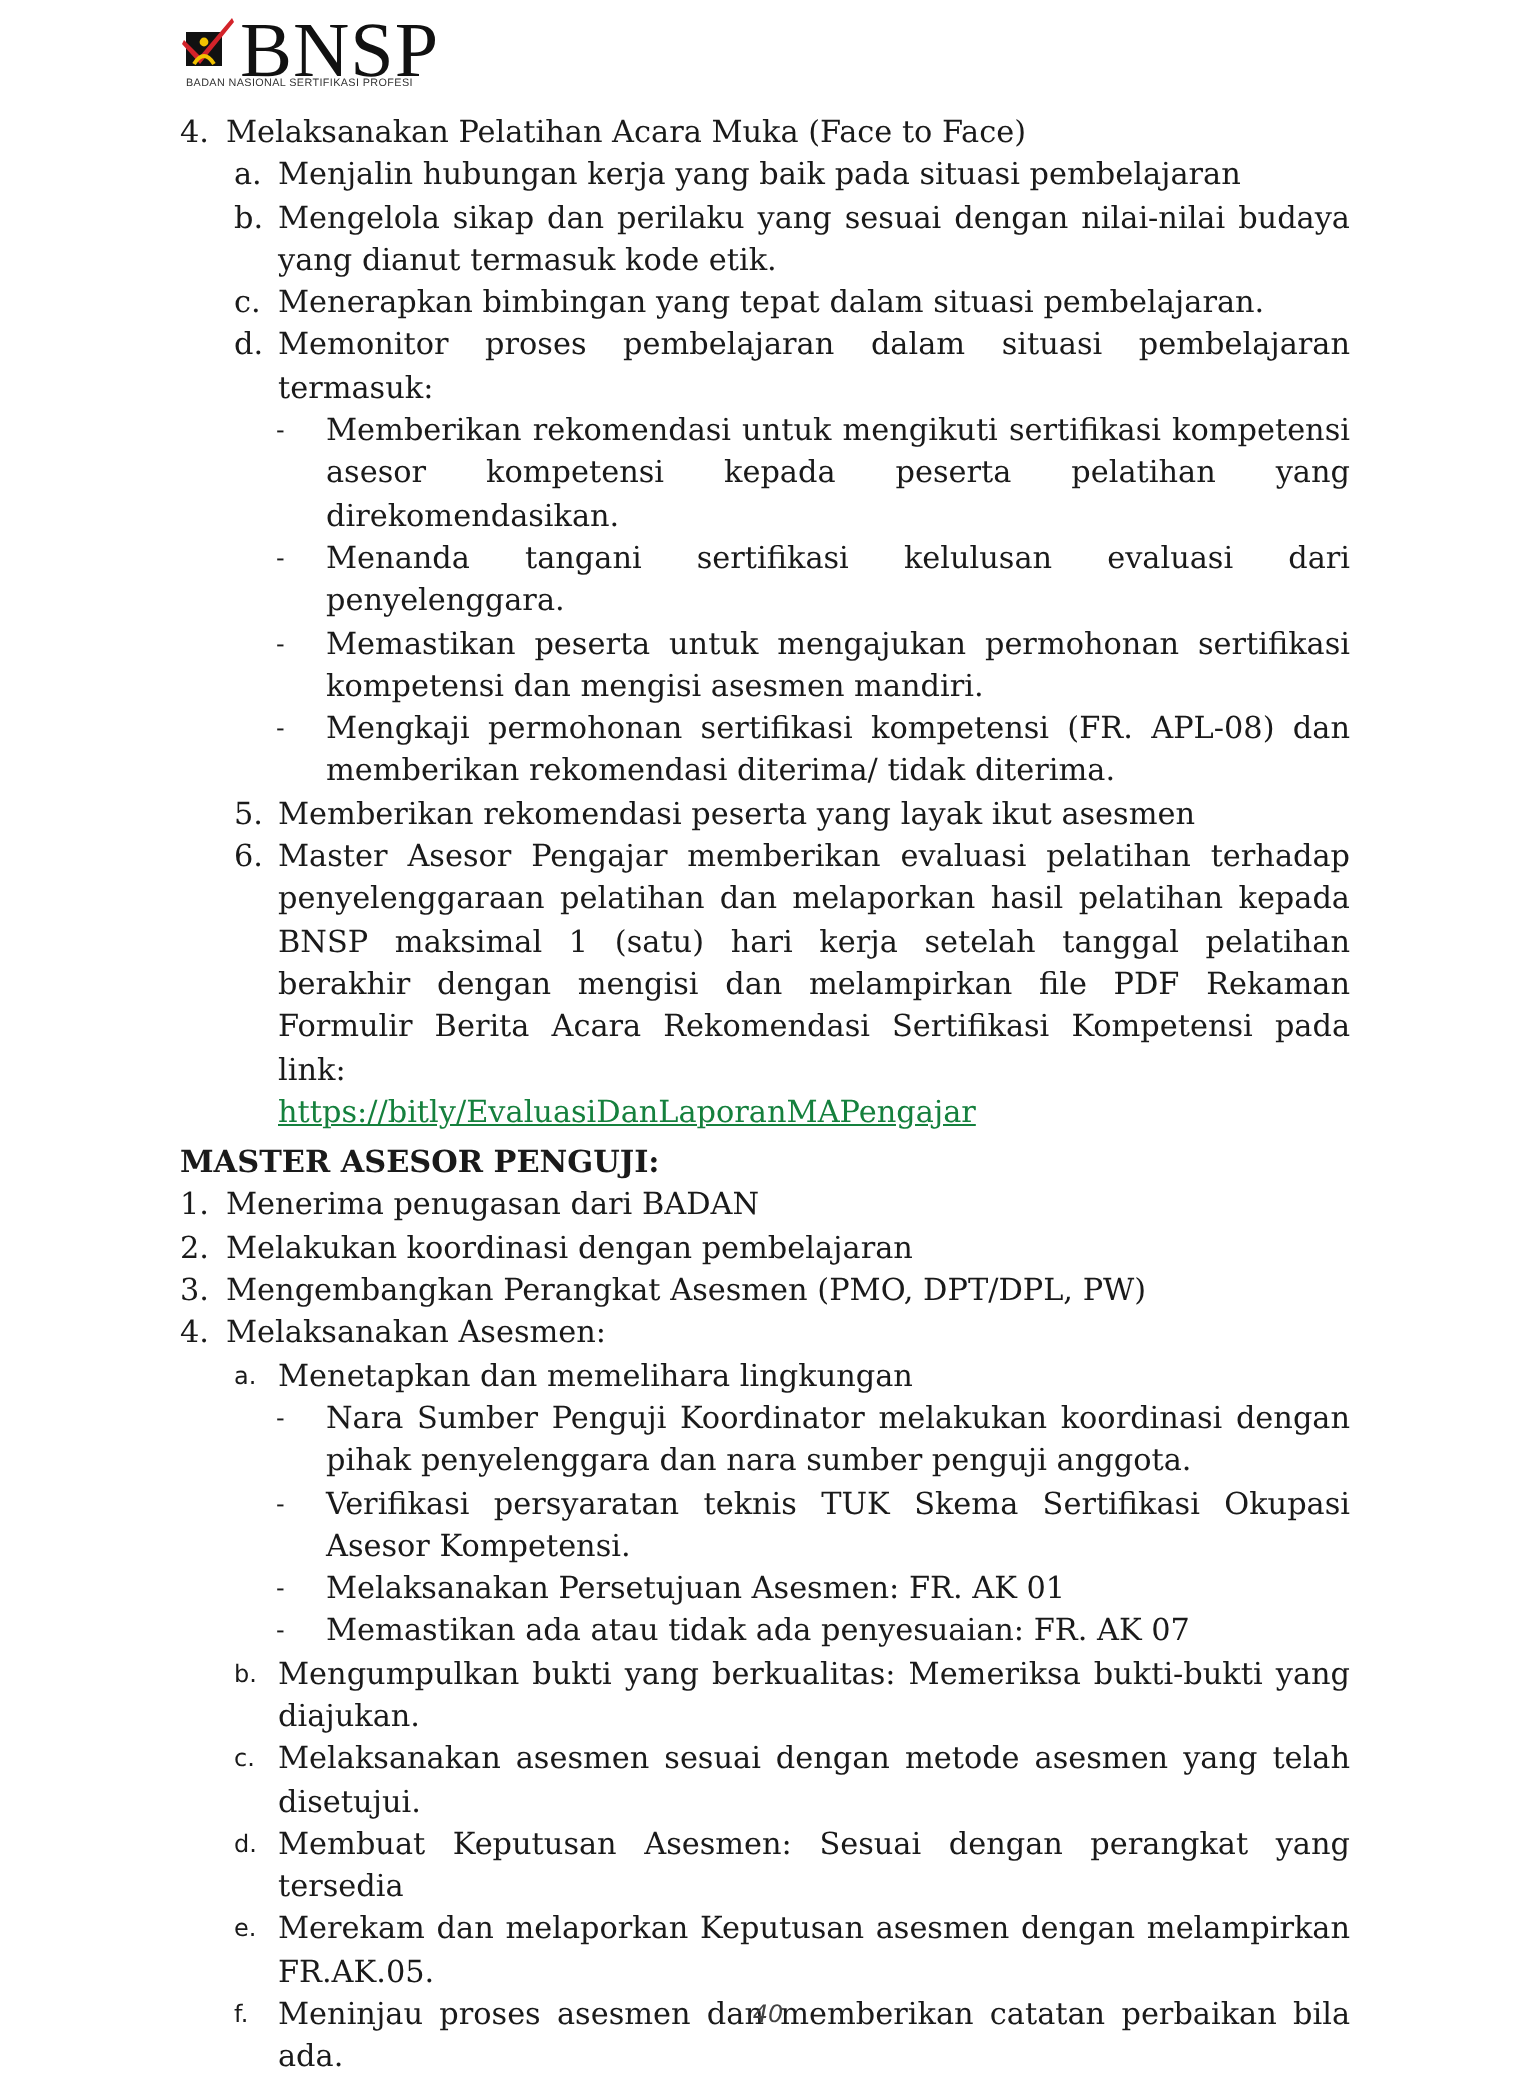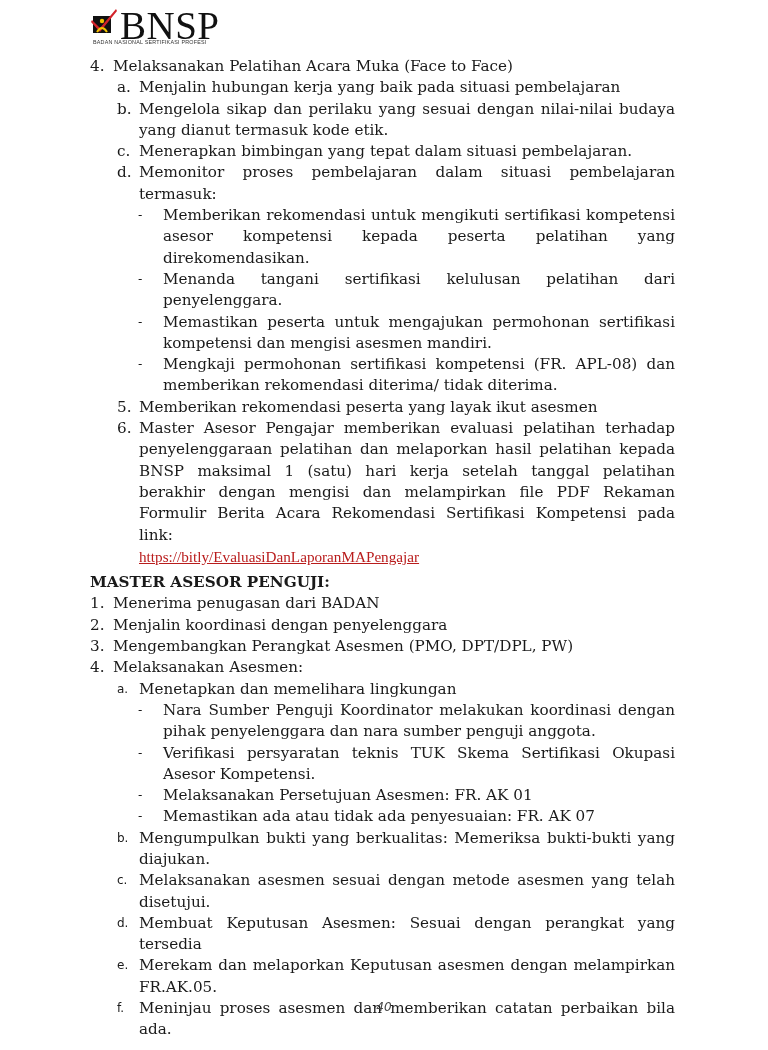--- a/index.html
+++ b/index.html
@@ -14,21 +14,21 @@
   .content { position: absolute; left: 90px; top: 56px; width: 585px; font-size: 15.2px; line-height: 21.3px; }
   .row { position: relative; text-align: justify; text-align-last: left; }
   .num { position: absolute; }
   .l1 { padding-left: 23px; }
   .l1 > .num { left: 0; }
   .l2 { padding-left: 49px; }
   .l2 > .num { left: 27px; }
   .l3 { padding-left: 73px; }
   .l3 > .num { left: 48px; }
   .heading { font-weight: bold; margin-top: 4px; }
-  a.link { color: #b91c1c; text-decoration: underline; font-family: Liberation Serif, serif; }
+  a.link { color: #15803d; text-decoration: underline; }
   .page-num { position: absolute; left: 0; width: 768px; top: 1000px; text-align: center;
               font-family: "DejaVu Sans", sans-serif; font-size: 12px; color: #444; font-style: italic; }
   .sm { font-family: "DejaVu Sans", sans-serif; font-size: 12px; }
 </style>
 </head>
 <body>
 
 <div class="logo">
   <svg class="logo-mark" viewBox="0 0 28 28">
     <rect x="3" y="8" width="18" height="17" fill="#111"></rect>
@@ -61,21 +61,21 @@
   <div class="row l2">
     <span class="num">d.</span>
     <span>Memonitor proses pembelajaran dalam situasi pembelajaran termasuk:</span>
   </div>
   <div class="row l3">
     <span class="num sm">-</span>
     <span>Memberikan rekomendasi untuk mengikuti sertifikasi kompetensi asesor kompetensi kepada peserta pelatihan yang direkomendasikan.</span>
   </div>
   <div class="row l3">
     <span class="num sm">-</span>
-    <span>Menanda tangani sertifikasi kelulusan pelatihan dari penyelenggara.</span>
+    <span>Menanda tangani sertifikasi kelulusan evaluasi dari penyelenggara.</span>
   </div>
   <div class="row l3">
     <span class="num sm">-</span>
     <span>Memastikan peserta untuk mengajukan permohonan sertifikasi kompetensi dan mengisi asesmen mandiri.</span>
   </div>
   <div class="row l3">
     <span class="num sm">-</span>
     <span>Mengkaji permohonan sertifikasi kompetensi (FR. APL-08) dan memberikan rekomendasi diterima/ tidak diterima.</span>
   </div>
   <div class="row l2">
@@ -90,21 +90,21 @@
     <a class="link" href="#">https://bitly/EvaluasiDanLaporanMAPengajar</a>
   </div>
 
   <div class="row heading">MASTER ASESOR PENGUJI:</div>
   <div class="row l1">
     <span class="num">1.</span>
     <span>Menerima penugasan dari BADAN</span>
   </div>
   <div class="row l1">
     <span class="num">2.</span>
-    <span>Menjalin koordinasi dengan penyelenggara</span>
+    <span>Melakukan koordinasi dengan pembelajaran</span>
   </div>
   <div class="row l1">
     <span class="num">3.</span>
     <span>Mengembangkan Perangkat Asesmen (PMO, DPT/DPL, PW)</span>
   </div>
   <div class="row l1">
     <span class="num">4.</span>
     <span>Melaksanakan Asesmen:</span>
   </div>
   <div class="row l2">

